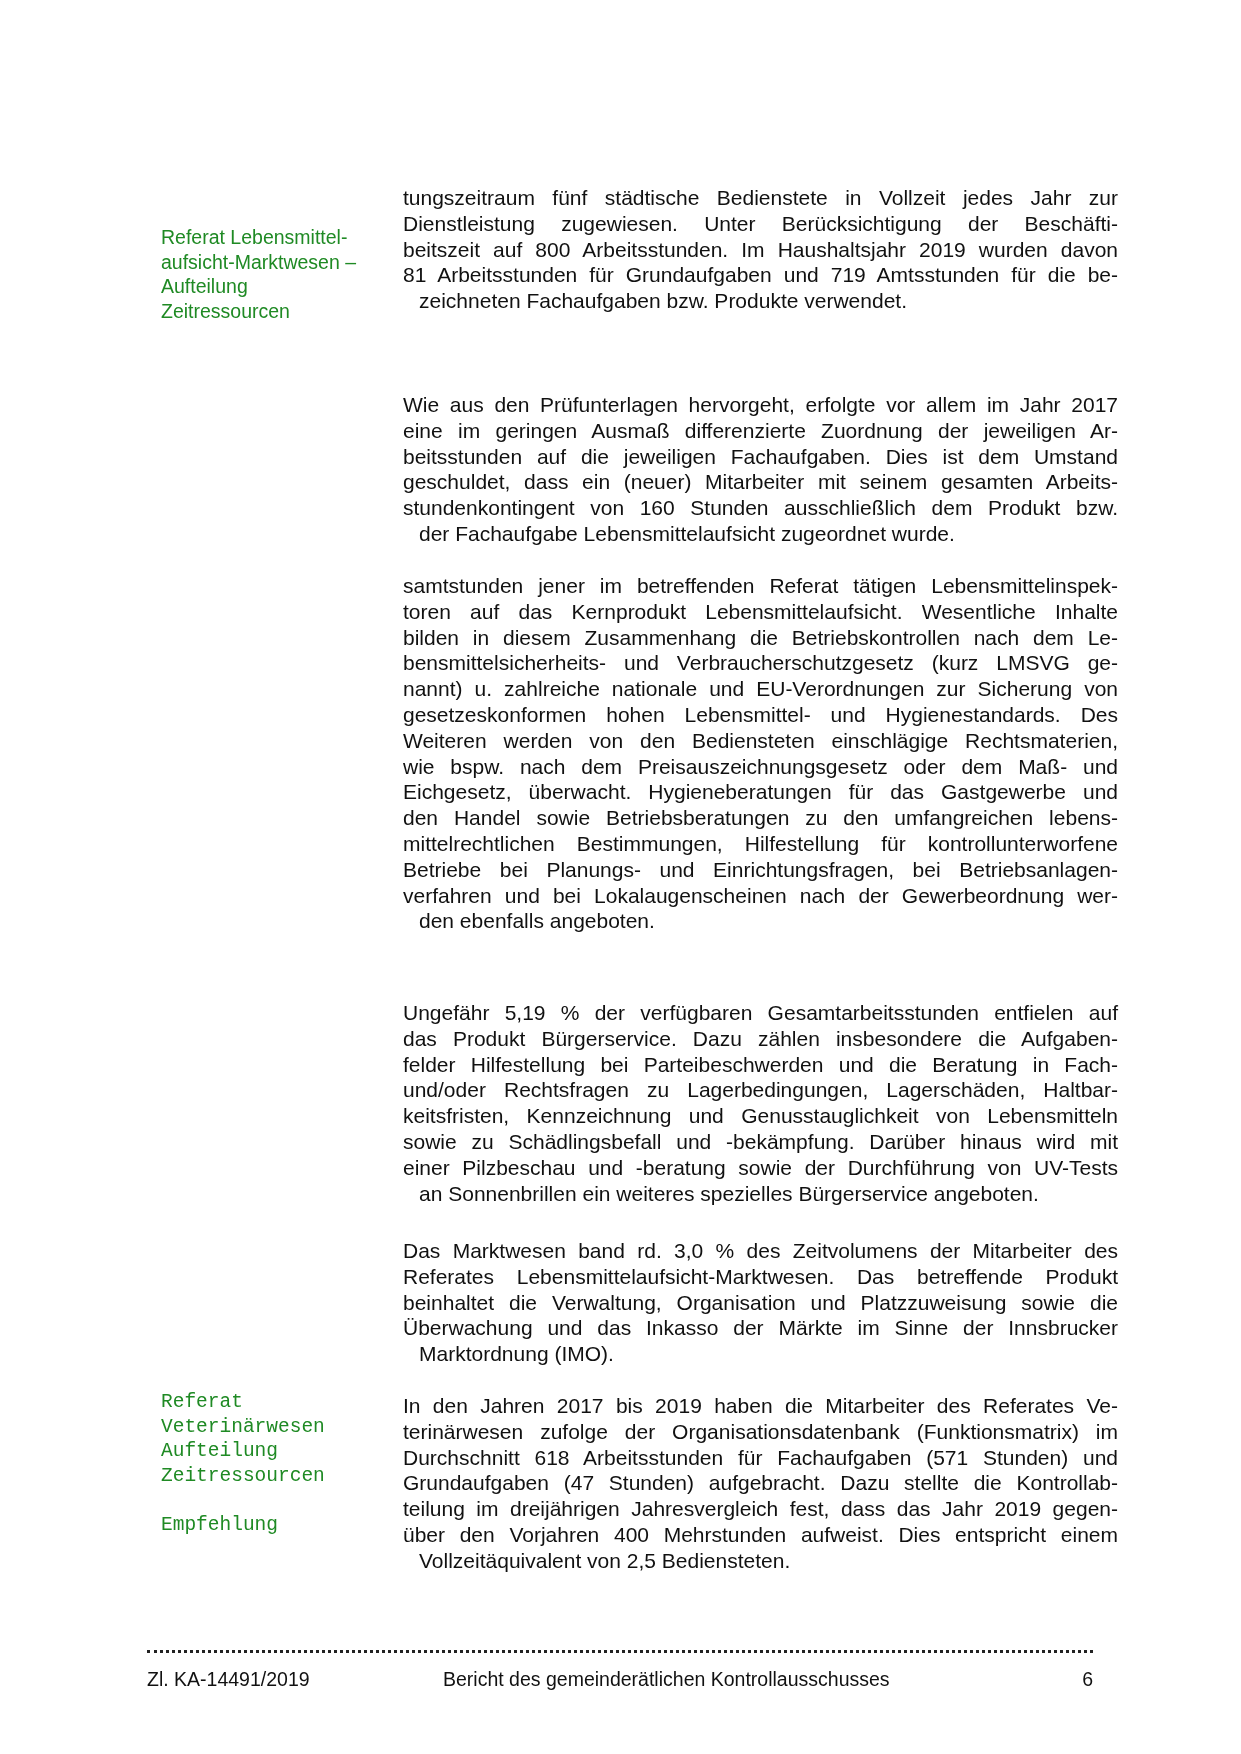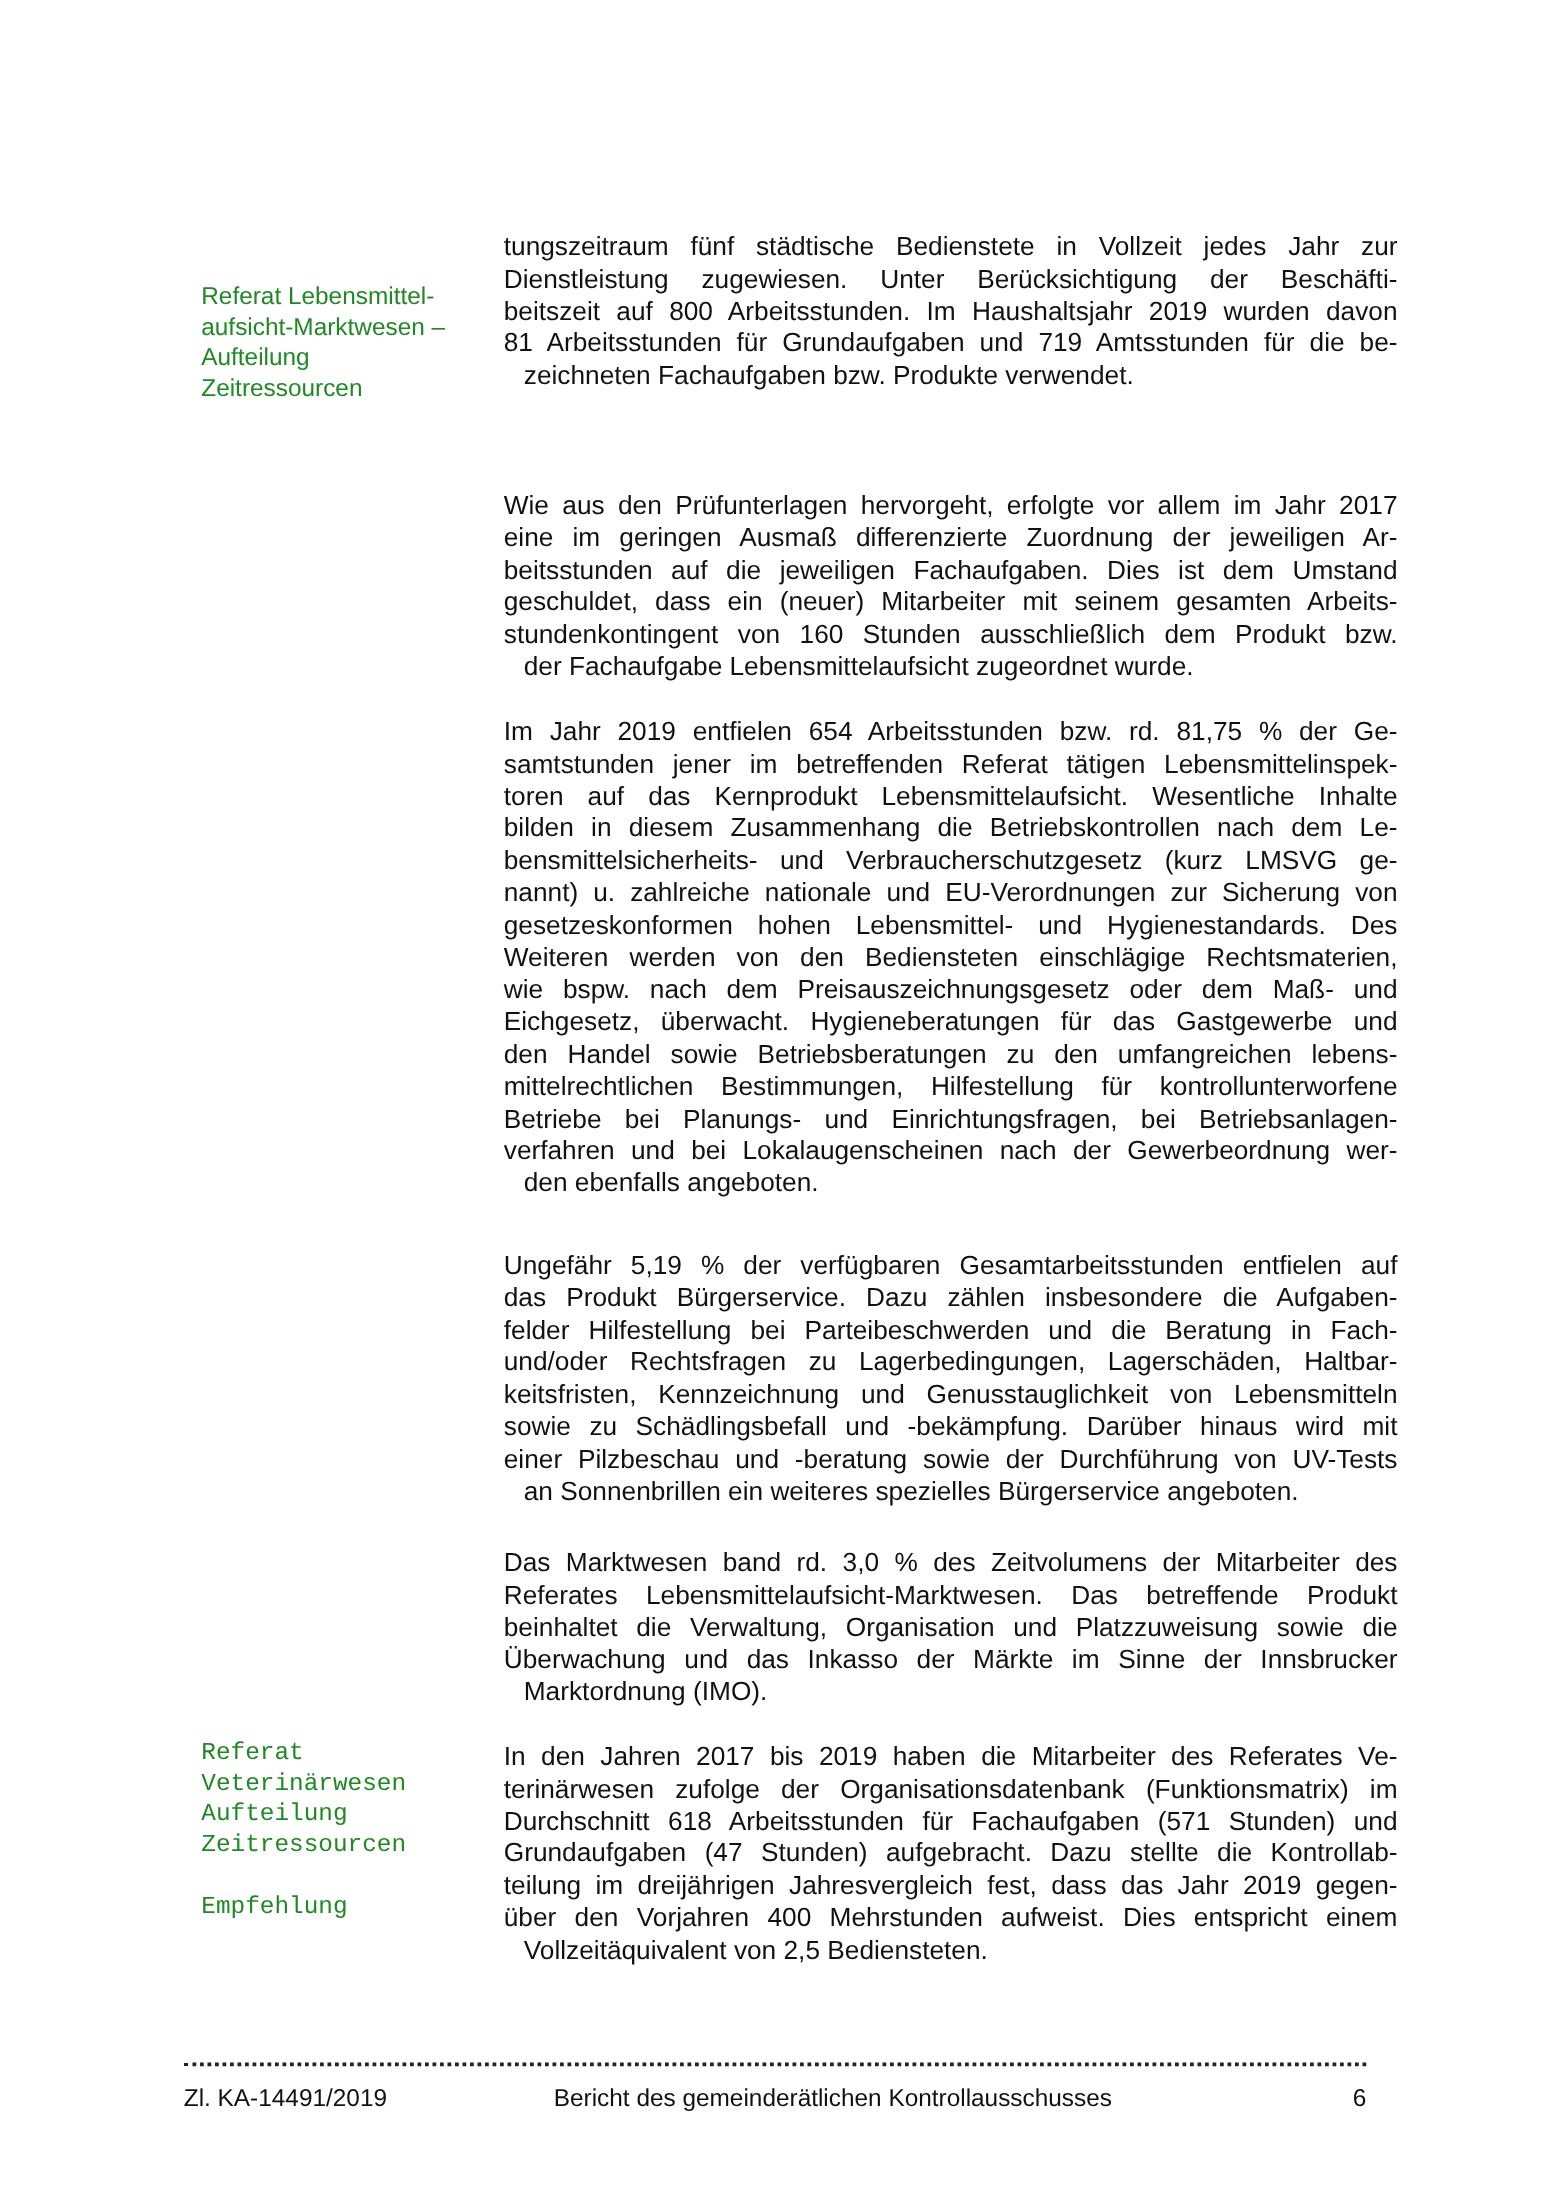--- a/index.html
+++ b/index.html
@@ -47,21 +47,20 @@
     </div>
     <div class="para" style="position: absolute; left: 0px; width: 715px; top: 211px;">
       <span class="line">Wie aus den Prüfunterlagen hervorgeht, erfolgte vor allem im Jahr 2017</span>
       <span class="line">eine im geringen Ausmaß differenzierte Zuordnung der jeweiligen Ar-</span>
       <span class="line">beitsstunden auf die jeweiligen Fachaufgaben. Dies ist dem Umstand</span>
       <span class="line">geschuldet, dass ein (neuer) Mitarbeiter mit seinem gesamten Arbeits-</span>
       <span class="line">stundenkontingent von 160 Stunden ausschließlich dem Produkt bzw.</span>
       <span class="line last">der Fachaufgabe Lebensmittelaufsicht zugeordnet wurde.</span>
     </div>
     <div class="para" style="position: absolute; left: 0px; width: 715px; top: 392px;">
-      <span class="line">Im Jahr 2019 entfielen 654 Arbeitsstunden bzw. rd. 81,75 % der Ge-</span>
       <span class="line">samtstunden jener im betreffenden Referat tätigen Lebensmittelinspek-</span>
       <span class="line">toren auf das Kernprodukt Lebensmittelaufsicht. Wesentliche Inhalte</span>
       <span class="line">bilden in diesem Zusammenhang die Betriebskontrollen nach dem Le-</span>
       <span class="line">bensmittelsicherheits- und Verbraucherschutzgesetz (kurz LMSVG ge-</span>
       <span class="line">nannt) u. zahlreiche nationale und EU-Verordnungen zur Sicherung von</span>
       <span class="line">gesetzeskonformen hohen Lebensmittel- und Hygienestandards. Des</span>
       <span class="line">Weiteren werden von den Bediensteten einschlägige Rechtsmaterien,</span>
       <span class="line">wie bspw. nach dem Preisauszeichnungsgesetz oder dem Maß- und</span>
       <span class="line">Eichgesetz, überwacht. Hygieneberatungen für das Gastgewerbe und</span>
       <span class="line">den Handel sowie Betriebsberatungen zu den umfangreichen lebens-</span>

